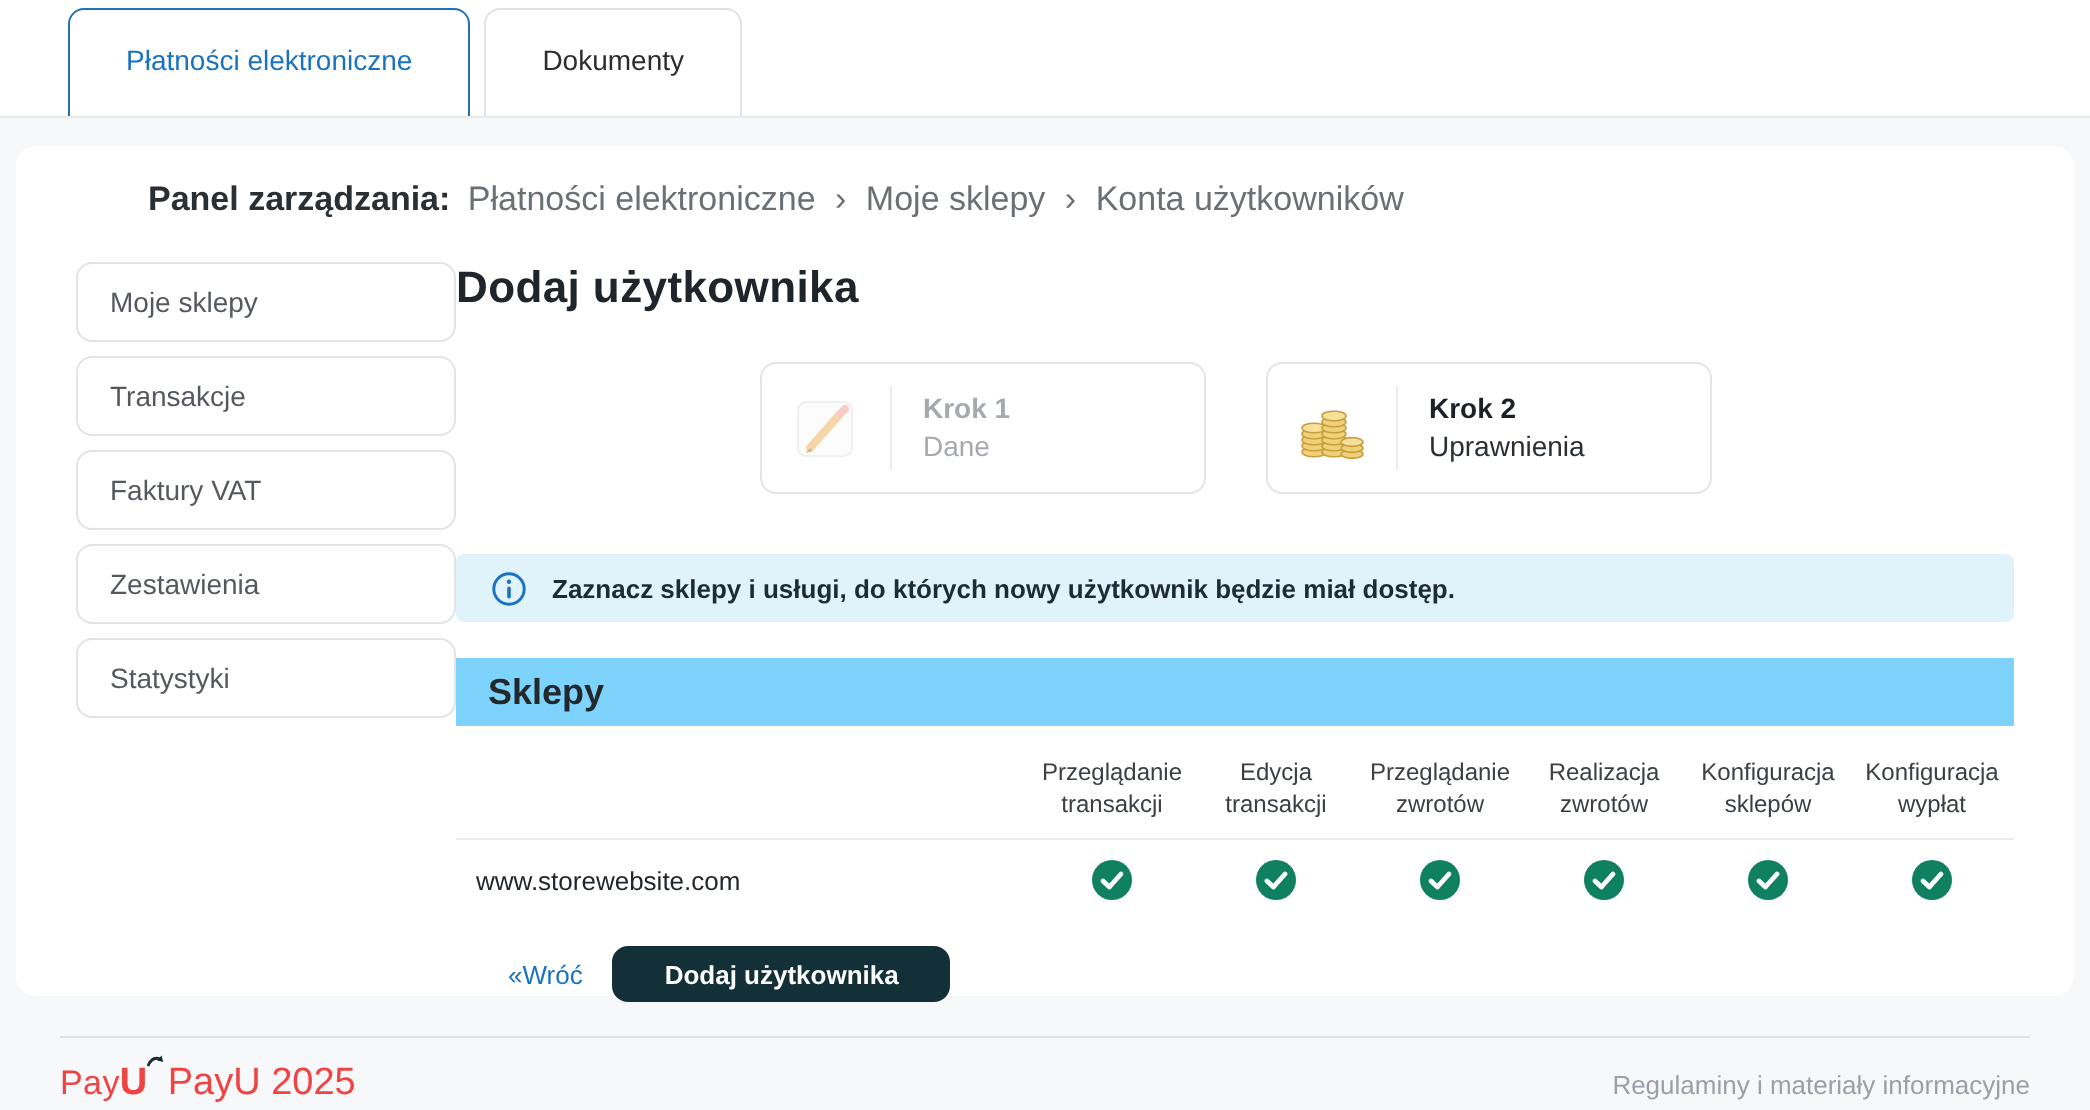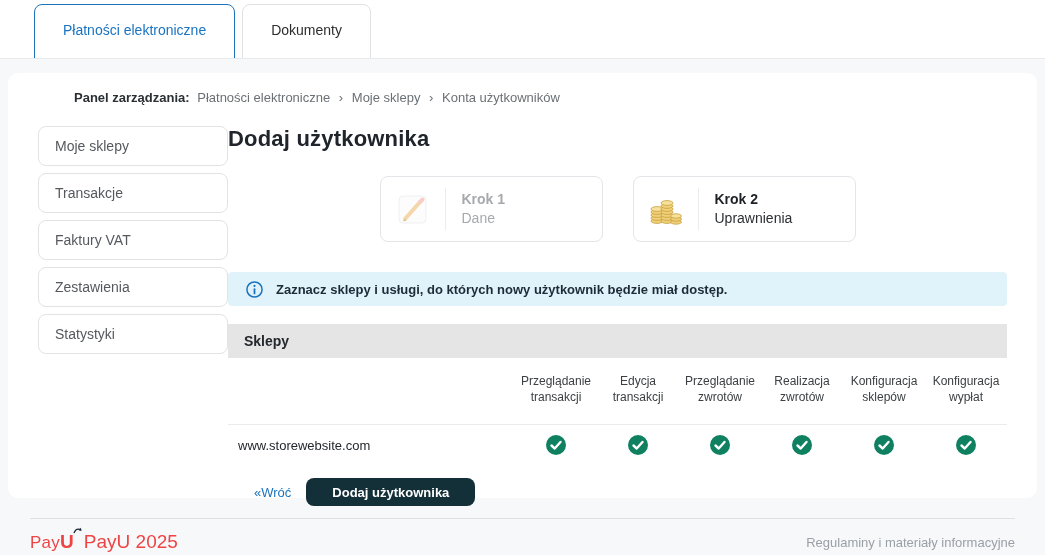--- a/index.html
+++ b/index.html
@@ -21,21 +21,21 @@
     border: 1px solid #e0e1e4; border-radius: 8px;
     background: #fff; padding: 17px 28px 0 28px;
     font-size: 14px; color: #2d2d2d; cursor: pointer; white-space: nowrap;
   }
   .tab.active { border-color: #1f71b8; color: #1a73c0; }
   
   .card {
     margin: 14px 8px 0 8px; background: #fff; border-radius: 10px;
     height: 425px; padding: 17px 30px 0 30px;
   }
-  .breadcrumb { font-size: 13px; color: #6b7075; margin-bottom: 21px; padding-left: 36px; }
+  .breadcrumb { font-size: 17px; color: #6b7075; margin-bottom: 21px; padding-left: 36px; }
   .breadcrumb .bc-prefix { font-weight: bold; color: #2a2f34; margin-right: 4px; }
   .breadcrumb a { color: #6b7075; text-decoration: none; cursor: pointer; }
   .bc-sep { margin: 0 5px; }
   .content-row { display: flex; align-items: flex-start; }
   
   .sidebar { width: 190px; flex: none; }
   .side-item {
     height: 40px; border: 1px solid #e2e3e7; border-radius: 8px;
     margin-bottom: 7px; display: flex; align-items: center;
     padding-left: 16px; font-size: 14px; color: #55595e; cursor: pointer;
@@ -60,26 +60,26 @@
   
   .banner {
     height: 34px; background: #e1f3fa; border-radius: 4px;
     display: flex; align-items: center; padding: 0 18px; gap: 13px;
     margin-bottom: 18px;
     font-weight: bold;
   }
   .banner-text { font-size: 13px; color: #1d2b36; }
   
   .section-head {
-    height: 34px; background: #e5e5e5; display: flex; align-items: center;
-    padding: 0 16px; font-size: 14px; font-weight: bold; color: #23282d;
+    height: 34px; background: #7dd3fc; display: flex; align-items: center;
+    padding: 0 16px; font-size: 18px; font-weight: bold; color: #23282d;
     margin-bottom: 16px;
   }
   .perm-table { width: 100%; }
-  .perm-header { display: flex; align-items: flex-end; border-bottom: 1px solid #e9eaec; padding-bottom: 19px; }
+  .perm-header { display: flex; align-items: flex-end; border-bottom: 1px solid #e9eaec; padding-bottom: 9px; }
   .perm-header .spacer { flex: 1; }
   .col-head {
     width: 82px; flex: none; text-align: center;
     font-size: 12px; color: #3c4043; line-height: 1.3;
   }
   .perm-row { display: flex; align-items: center; height: 40px; }
   .row-name { flex: 1; font-size: 13px; color: #23282d; padding-left: 10px; }
   .perm-cell { width: 82px; flex: none; display: flex; justify-content: center; }
   .check { width: 20px; height: 20px; cursor: pointer; }
   

